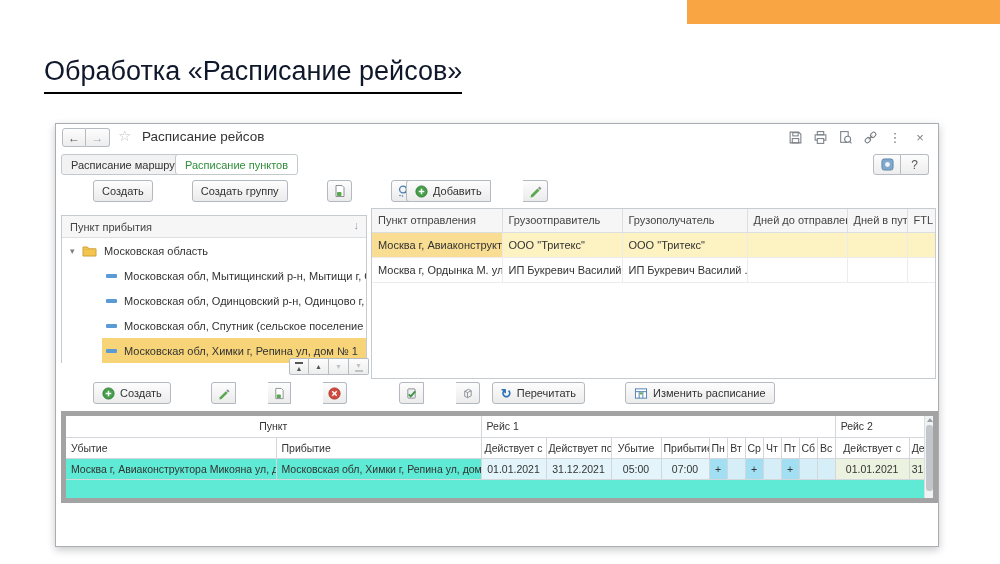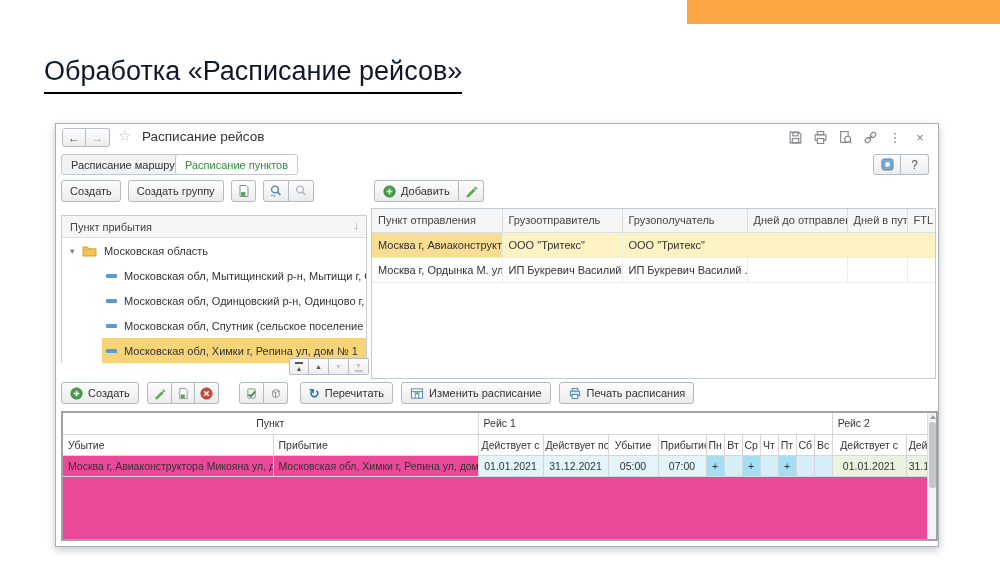--- a/index.html
+++ b/index.html
@@ -36,21 +36,21 @@
   .tab.t1 { left:119px; background:#fff; color:#2F8F3B; }
   .tabrow-btns { position:absolute; right:9px; top:3px; display:flex; }
   .sq-btn { width:28px; height:21px; background:linear-gradient(#fdfdfd,#ededed); border:1px solid #b7bcc2;
             display:flex; align-items:center; justify-content:center; cursor:pointer; font-size:12px; color:#555; }
   .sq-btn:first-child { border-radius:3px 0 0 3px; }
   .sq-btn:last-child { border-radius:0 3px 3px 0; border-left:none; }
 
   
   .btn { display:inline-flex; align-items:center; gap:5px; height:22px; padding:0 8px;
          background:linear-gradient(#fdfdfd,#ebebeb); border:1px solid #b3b9c0; border-radius:3px;
-         font-size:11px; color:#333; cursor:pointer; white-space:nowrap; }
+         font-size:11px; color:#333; cursor:pointer; white-space:nowrap;margin-left:32px; }
   .btn.icon-only { padding:0 5px; }
   .btn-group { display:inline-flex; }
   .btn-group .btn { border-radius:0; border-left-width:0; }
   .btn-group .btn:first-child { border-radius:3px 0 0 3px; border-left-width:1px; }
   .btn-group .btn:last-child { border-radius:0 3px 3px 0; }
   .btn-group .btn:only-child { border-radius:3px; border-left-width:1px; }
 
   
   .toolbar-row { position:absolute; left:0; top:56px; width:100%; height:26px; }
   .tb-left { position:absolute; left:5px; top:0; display:flex; gap:7px; align-items:center; }
@@ -87,22 +87,22 @@
                   font-weight:400; text-align:left; padding:0 6px; color:#444; white-space:nowrap; overflow:hidden; }
   table.grid td { height:25px; border-right:1px solid #ececec; border-bottom:1px solid #ececec;
                   padding:0 6px; white-space:nowrap; overflow:hidden; }
   tr.sel td { background:#FDF2C2; }
   tr.sel td:first-child { background:#F8DD92; }
 
   
   .bottom-toolbar { position:absolute; left:5px; top:258px; display:flex; gap:8px; align-items:center; }
 
   
-  .sched-wrap { position:absolute; left:5px; top:287px; width:877px; height:130px;
-                border:2px solid #a3a3a3; background:#ec4899; overflow:hidden; }
+  .sched-wrap { position:absolute; left:5px; top:287px; width:877px; height:92px;
+                border:5px solid #a3a3a3; background:#5eead4; overflow:hidden; }
   table.sched { border-collapse:collapse; table-layout:fixed; width:868px; font-size:10.5px; }
   table.sched th, table.sched td { border-right:1px solid #d3d7db; border-bottom:1px solid #d3d7db;
                   font-weight:400; white-space:nowrap; overflow:hidden; color:#333; }
   table.sched th { height:21px; background:#fff; padding:0 5px; text-align:left; }
   table.sched th.c, table.sched td.c { text-align:center; padding:0 2px; }
   table.sched td { height:21px; padding:0 5px; }
   td.blue  { background:#E3F4FB; }
   td.dayoff{ background:#D6EEF8; }
   td.dayon { background:#A2DFF2; }
   td.green { background:#ECF2E0; }
@@ -398,30 +398,20 @@
           <svg width="14" height="13" viewBox="0 0 14 14">
               <rect x="1" y="2" width="12" height="10" fill="#fff" stroke="#4a7fae"></rect>
               <line x1="1" y1="5" x2="13" y2="5" stroke="#4a7fae"></line>
               <line x1="5" y1="5" x2="5" y2="12" stroke="#4a7fae"></line>
               <line x1="9" y1="5" x2="9" y2="12" stroke="#4a7fae"></line>
               <rect x="5.8" y="5.8" width="2.5" height="2.2" fill="#59a84f"></rect>
             </svg>
         </span>
         <span>Изменить расписание</span>
       </button>
-      <button class="btn">
-        <span class="svg-ic">
-          <svg width="14" height="13" viewBox="0 0 14 14">
-              <rect x="4" y="1.5" width="6" height="3" fill="none" stroke="#4a7fae"></rect>
-              <rect x="2" y="4.5" width="10" height="5" fill="#dbe7f2" stroke="#4a7fae"></rect>
-              <rect x="4" y="8" width="6" height="4.5" fill="#fff" stroke="#4a7fae"></rect>
-            </svg>
-        </span>
-        <span>Печать расписания</span>
-      </button>
     </div>
 
     <div class="sched-wrap">
       <table class="sched">
         <colgroup>
           <col style="width:210px">
             <col style="width:205px">
           <col style="width:65px">
             <col style="width:65px">
             <col style="width:50px">

